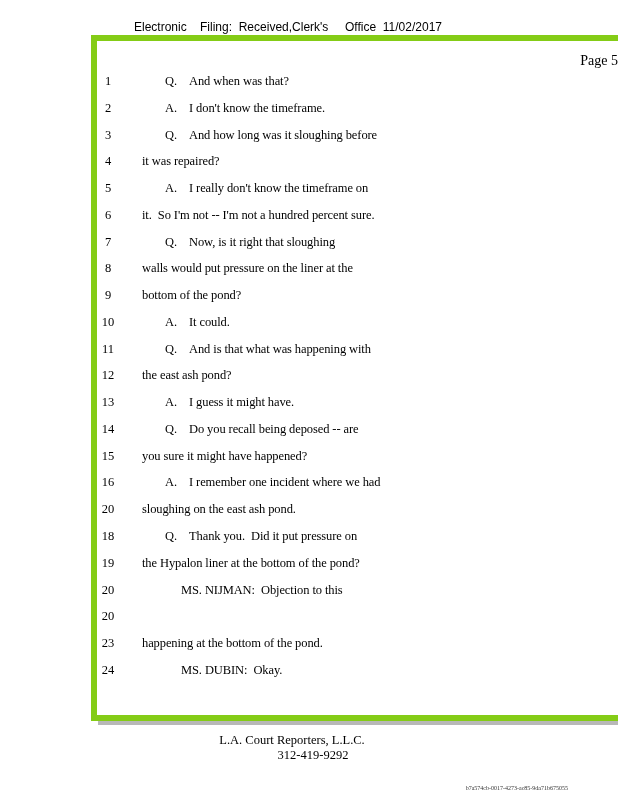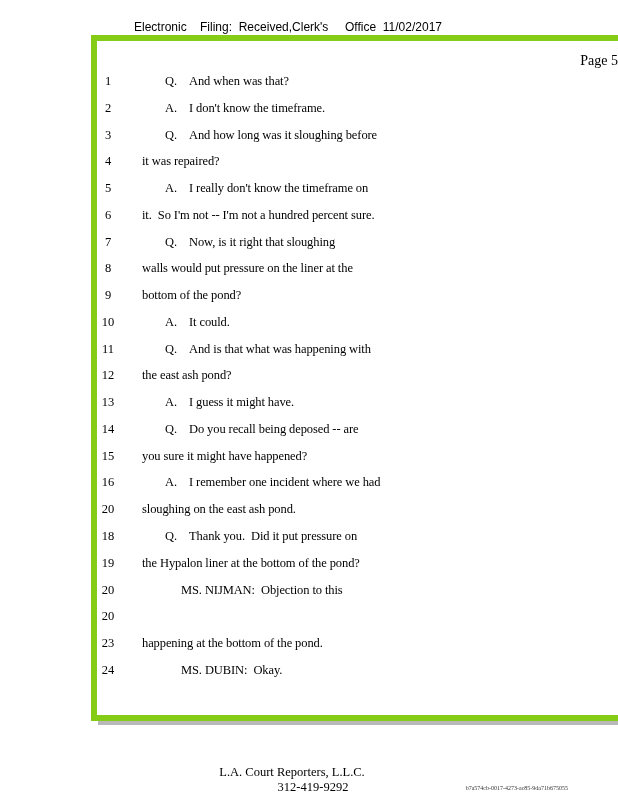--- a/index.html
+++ b/index.html
@@ -72,21 +72,20 @@
     width: 24px;
   }
   .footer {
     position: absolute;
     top: 733px;
     left: 92px;
     width: 400px;
     text-align: center;
     font-size: 12.5px;
     line-height: 15px;
-    margin-top: 32px;
   }
   .footer .phone {
     padding-left: 42px;
   }
   .doc-id {
     position: absolute;
     top: 785px;
     right: 50px;
     font-size: 6px;
     letter-spacing: 0;

